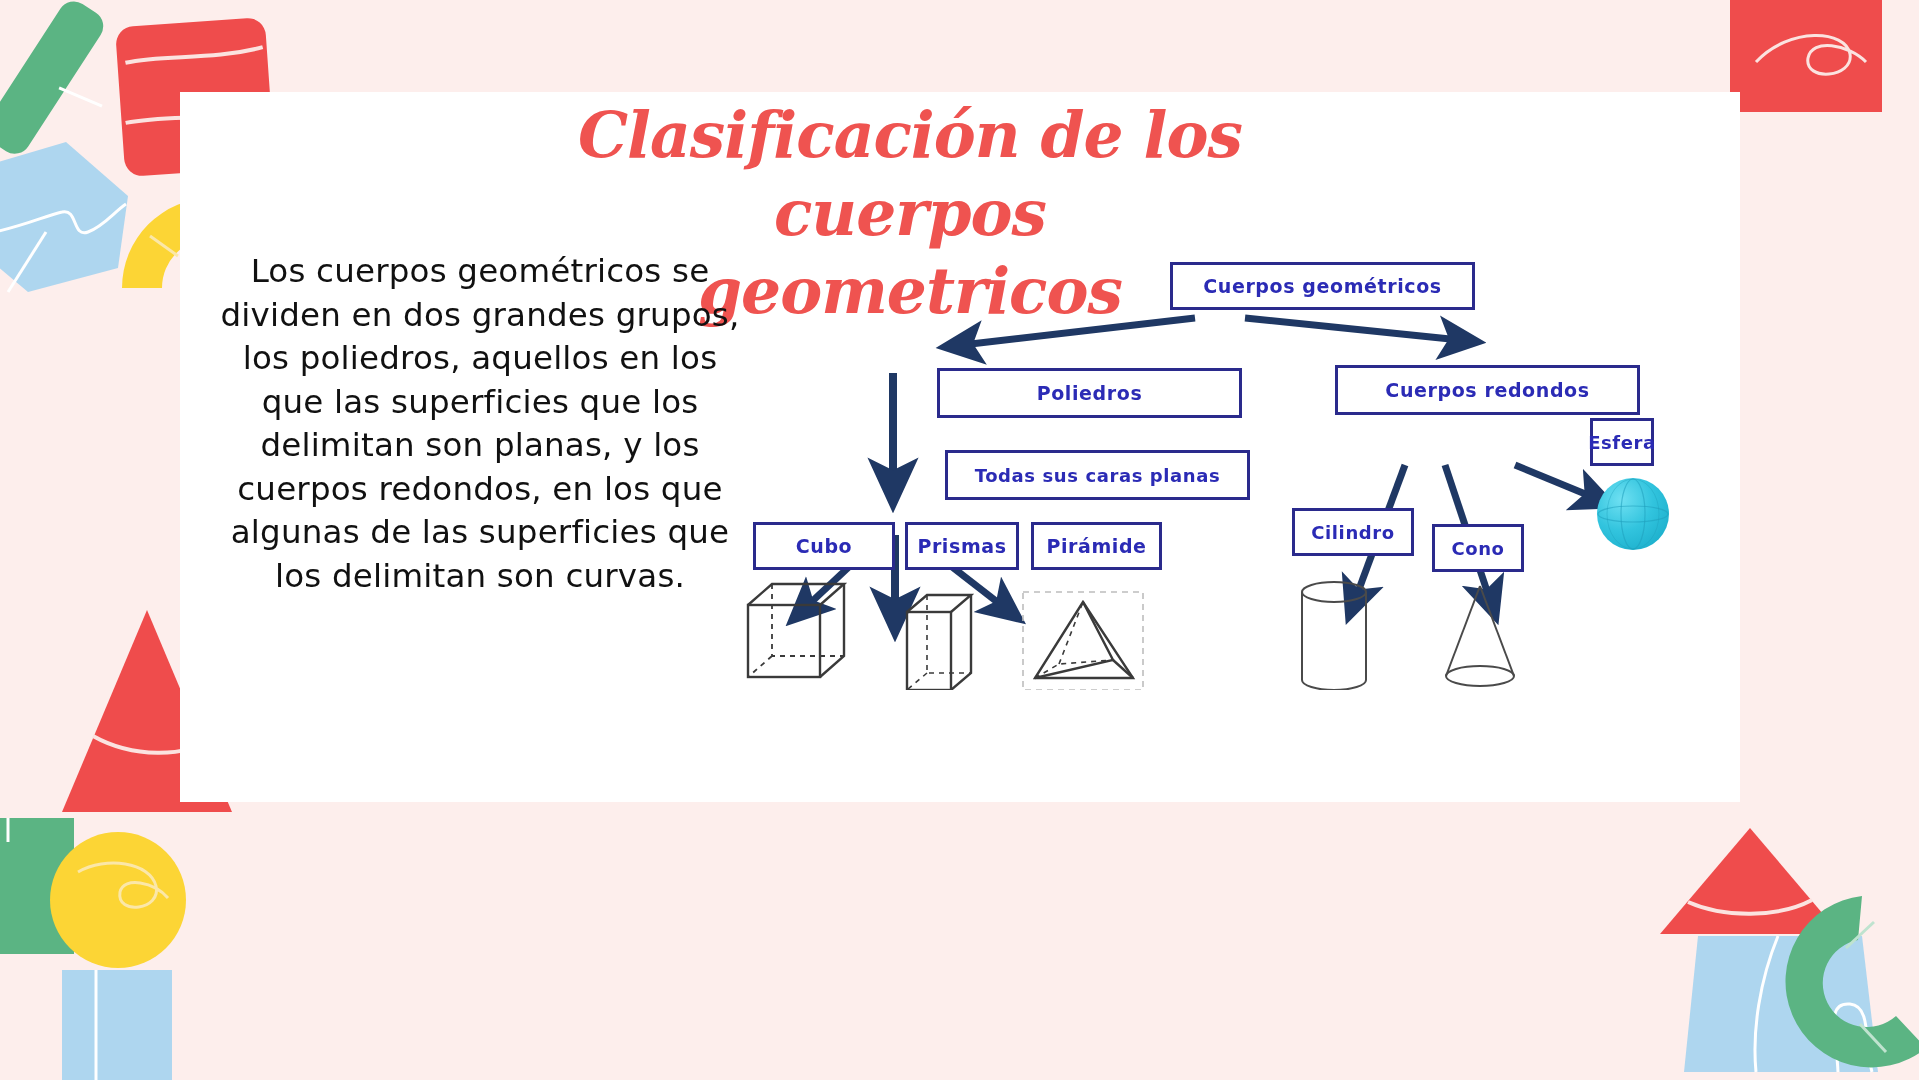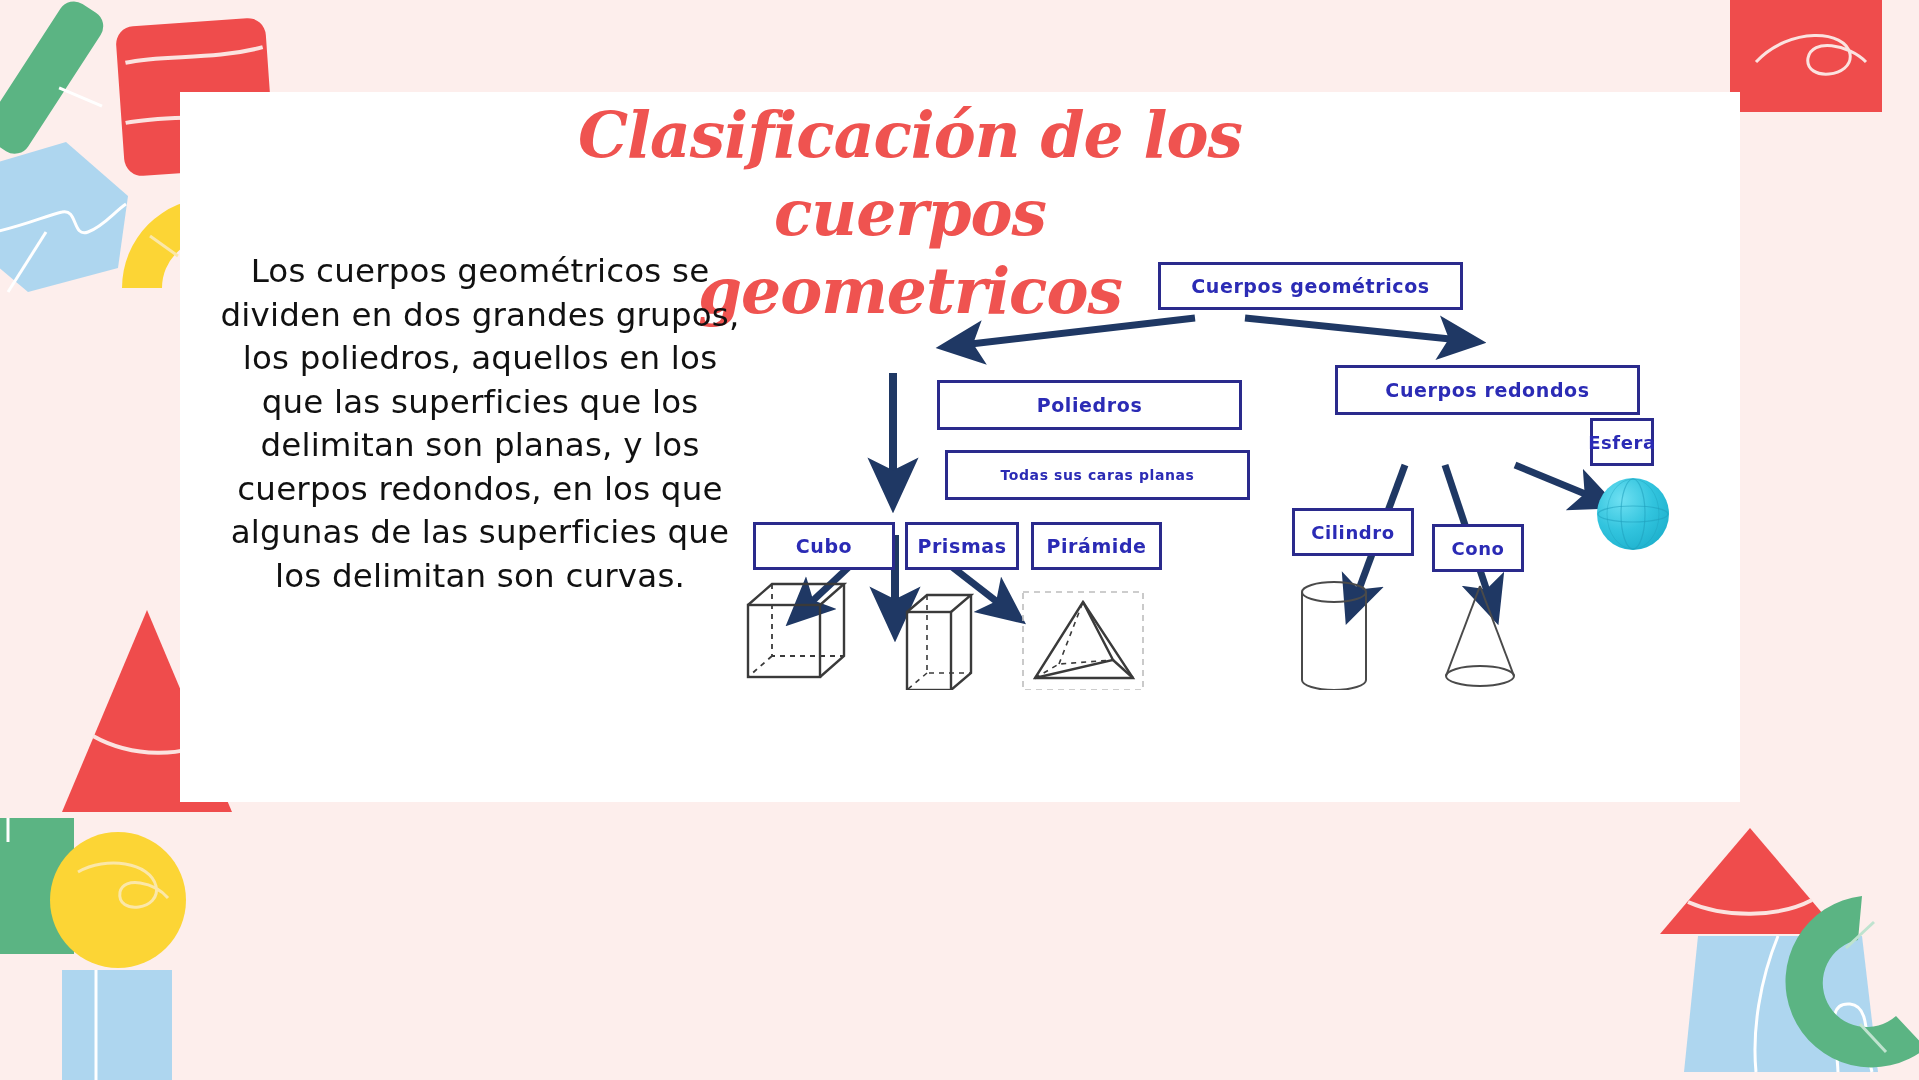--- a/index.html
+++ b/index.html
@@ -188,33 +188,33 @@
         <path d="M 196 295 L 290 368"></path>
 
         <path d="M 690 225 L 640 360"></path>
 
         <path d="M 730 225 L 775 360"></path>
 
         <path d="M 800 225 L 880 258"></path>
       </g>
     </svg>
 
-    <div class="dbox" style="left:443px;top:22px;width:305px;height:48px;">
+    <div class="dbox" style="left:455px;top:22px;width:305px;height:48px;">
       <span>Cuerpos geométricos</span>
     </div>
 
-    <div class="dbox" style="left:222px;top:140px;width:305px;height:50px;">
+    <div class="dbox" style="left:222px;top:128px;width:305px;height:50px;">
       <span>Poliedros</span>
     </div>
 
     <div class="dbox" style="left:620px;top:125px;width:305px;height:50px;align-items:center;">
       <span>Cuerpos redondos</span>
     </div>
 
-    <div class="dbox" style="left:230px;top:210px;width:305px;height:50px;font-size:14px;">
+    <div class="dbox" style="left:230px;top:210px;width:305px;height:50px;font-size:18px;">
       <span>Todas sus caras planas</span>
     </div>
 
     <div class="dbox" style="left:38px;top:282px;width:142px;height:48px;">
       <span>Cubo</span>
     </div>
 
     <div class="dbox" style="left:190px;top:282px;width:114px;height:48px;">
       <span>Prismas</span>
     </div>

